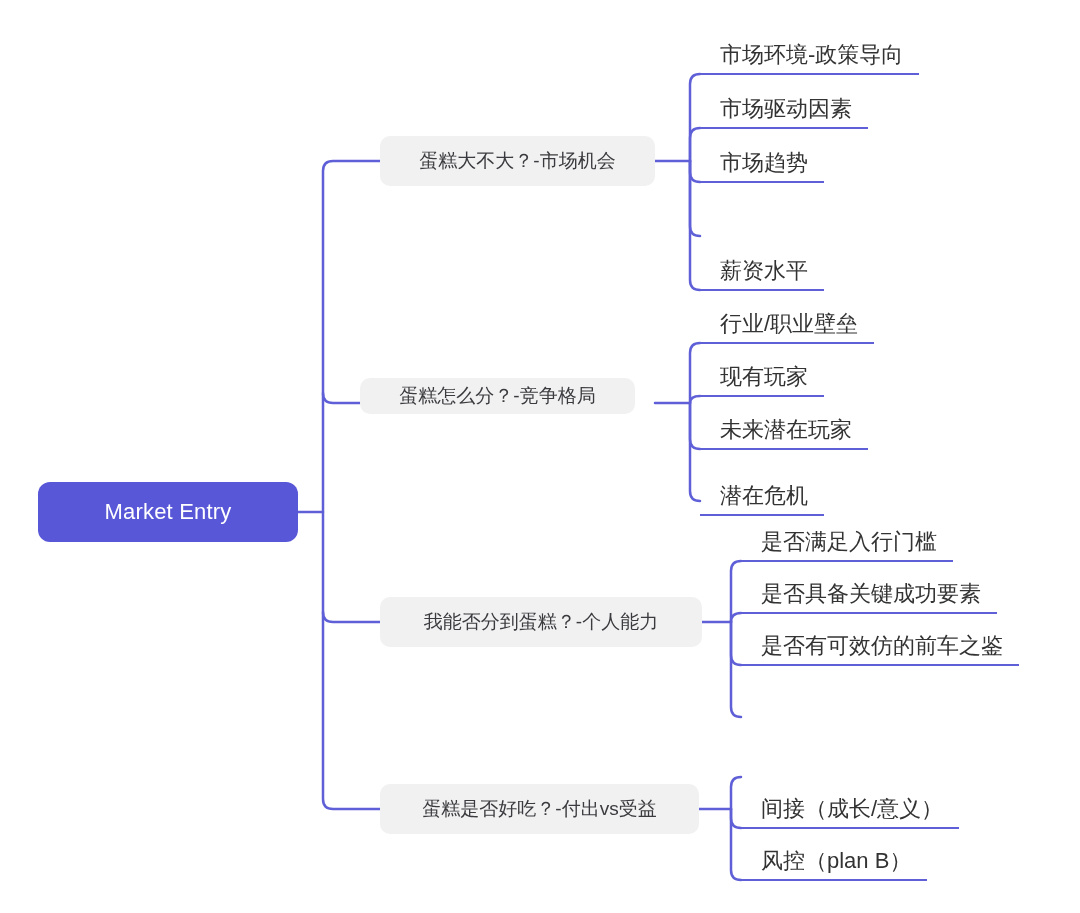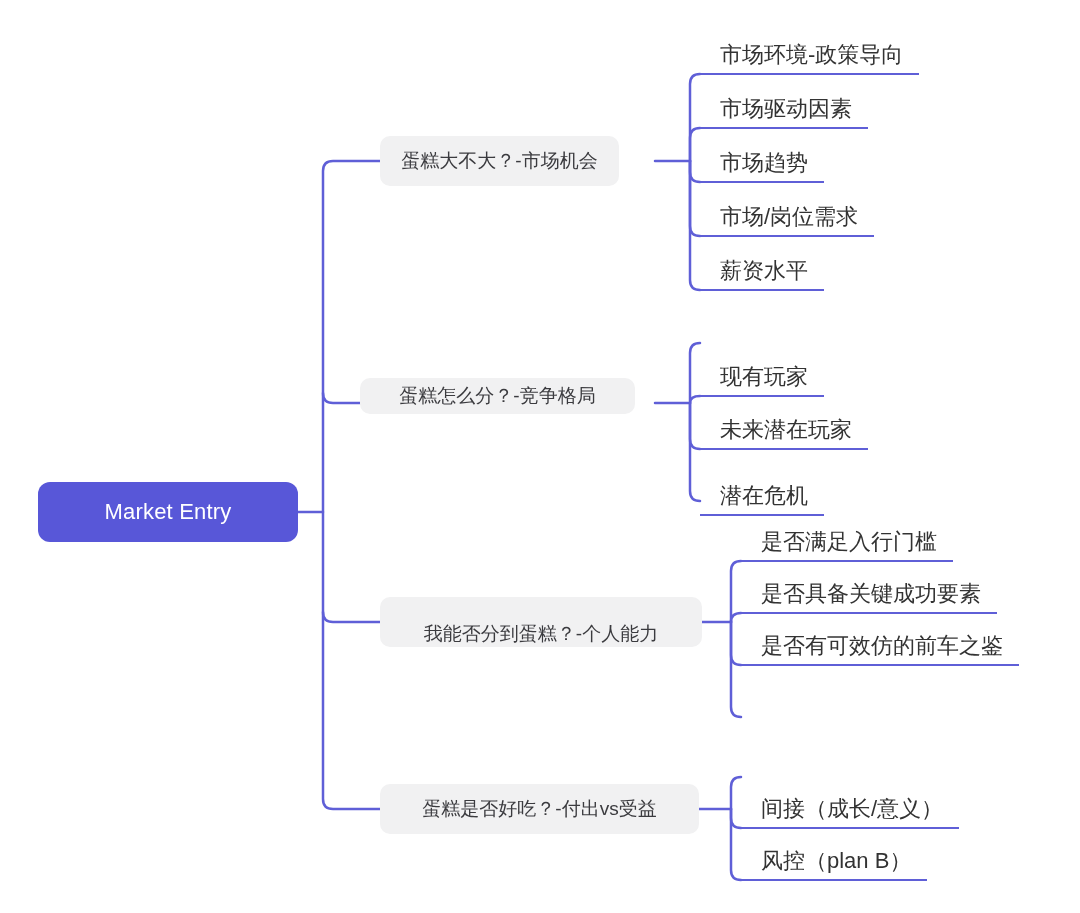--- a/index.html
+++ b/index.html
@@ -73,44 +73,44 @@
     <path d="M 699 809 H 731"></path>
     <path d="M 731 809 V 787 Q 731 777 741 777"></path>
     <path d="M 731 809 V 818 Q 731 828 741 828"></path>
     <path d="M 731 809 V 870 Q 731 880 741 880"></path>
   </svg>
 
   <div class="node root" style="left:38px; top:482px; width:260px; height:60px;">
     <span>Market Entry</span>
   </div>
 
-  <div class="node branch" style="left:380px; top:136px; width:239px; height:50px;">
+  <div class="node branch" style="left:380px; top:136px; width:275px; height:50px;">
     <span>蛋糕大不大？-市场机会</span>
   </div>
   <div class="node branch" style="left:360px; top:378px; width:275px; height:36px;">
     <span>蛋糕怎么分？-竞争格局</span>
   </div>
-  <div class="node branch" style="left:380px; top:597px; width:322px; height:50px;align-items:flex-end;">
+  <div class="node branch" style="left:380px; top:597px; width:322px; height:50px;">
     <span>我能否分到蛋糕？-个人能力</span>
   </div>
   <div class="node branch" style="left:380px; top:784px; width:319px; height:50px;">
     <span>蛋糕是否好吃？-付出vs受益</span>
   </div>
 
   <div class="leaf" style="left:700px; top:43px;">
     <span>市场环境-政策导向</span></div>
   <div class="leaf" style="left:700px; top:97px;">
     <span>市场驱动因素</span></div>
   <div class="leaf" style="left:700px; top:151px;">
     <span>市场趋势</span></div>
-  <div class="leaf" style="left:700px; top:205px;">
-    <span>市场/岗位需求</span></div>
   <div class="leaf" style="left:700px; top:259px;">
     <span>薪资水平</span></div>
 
+  <div class="leaf" style="left:700px; top:312px;">
+    <span>行业/职业壁垒</span></div>
   <div class="leaf" style="left:700px; top:365px;">
     <span>现有玩家</span></div>
   <div class="leaf" style="left:700px; top:418px;">
     <span>未来潜在玩家</span></div>
   <div class="leaf" style="left:700px; top:470px;margin-top:14px;">
     <span>潜在危机</span></div>
 
   <div class="leaf" style="left:741px; top:530px;">
     <span>是否满足入行门槛</span></div>
   <div class="leaf" style="left:741px; top:582px;">

